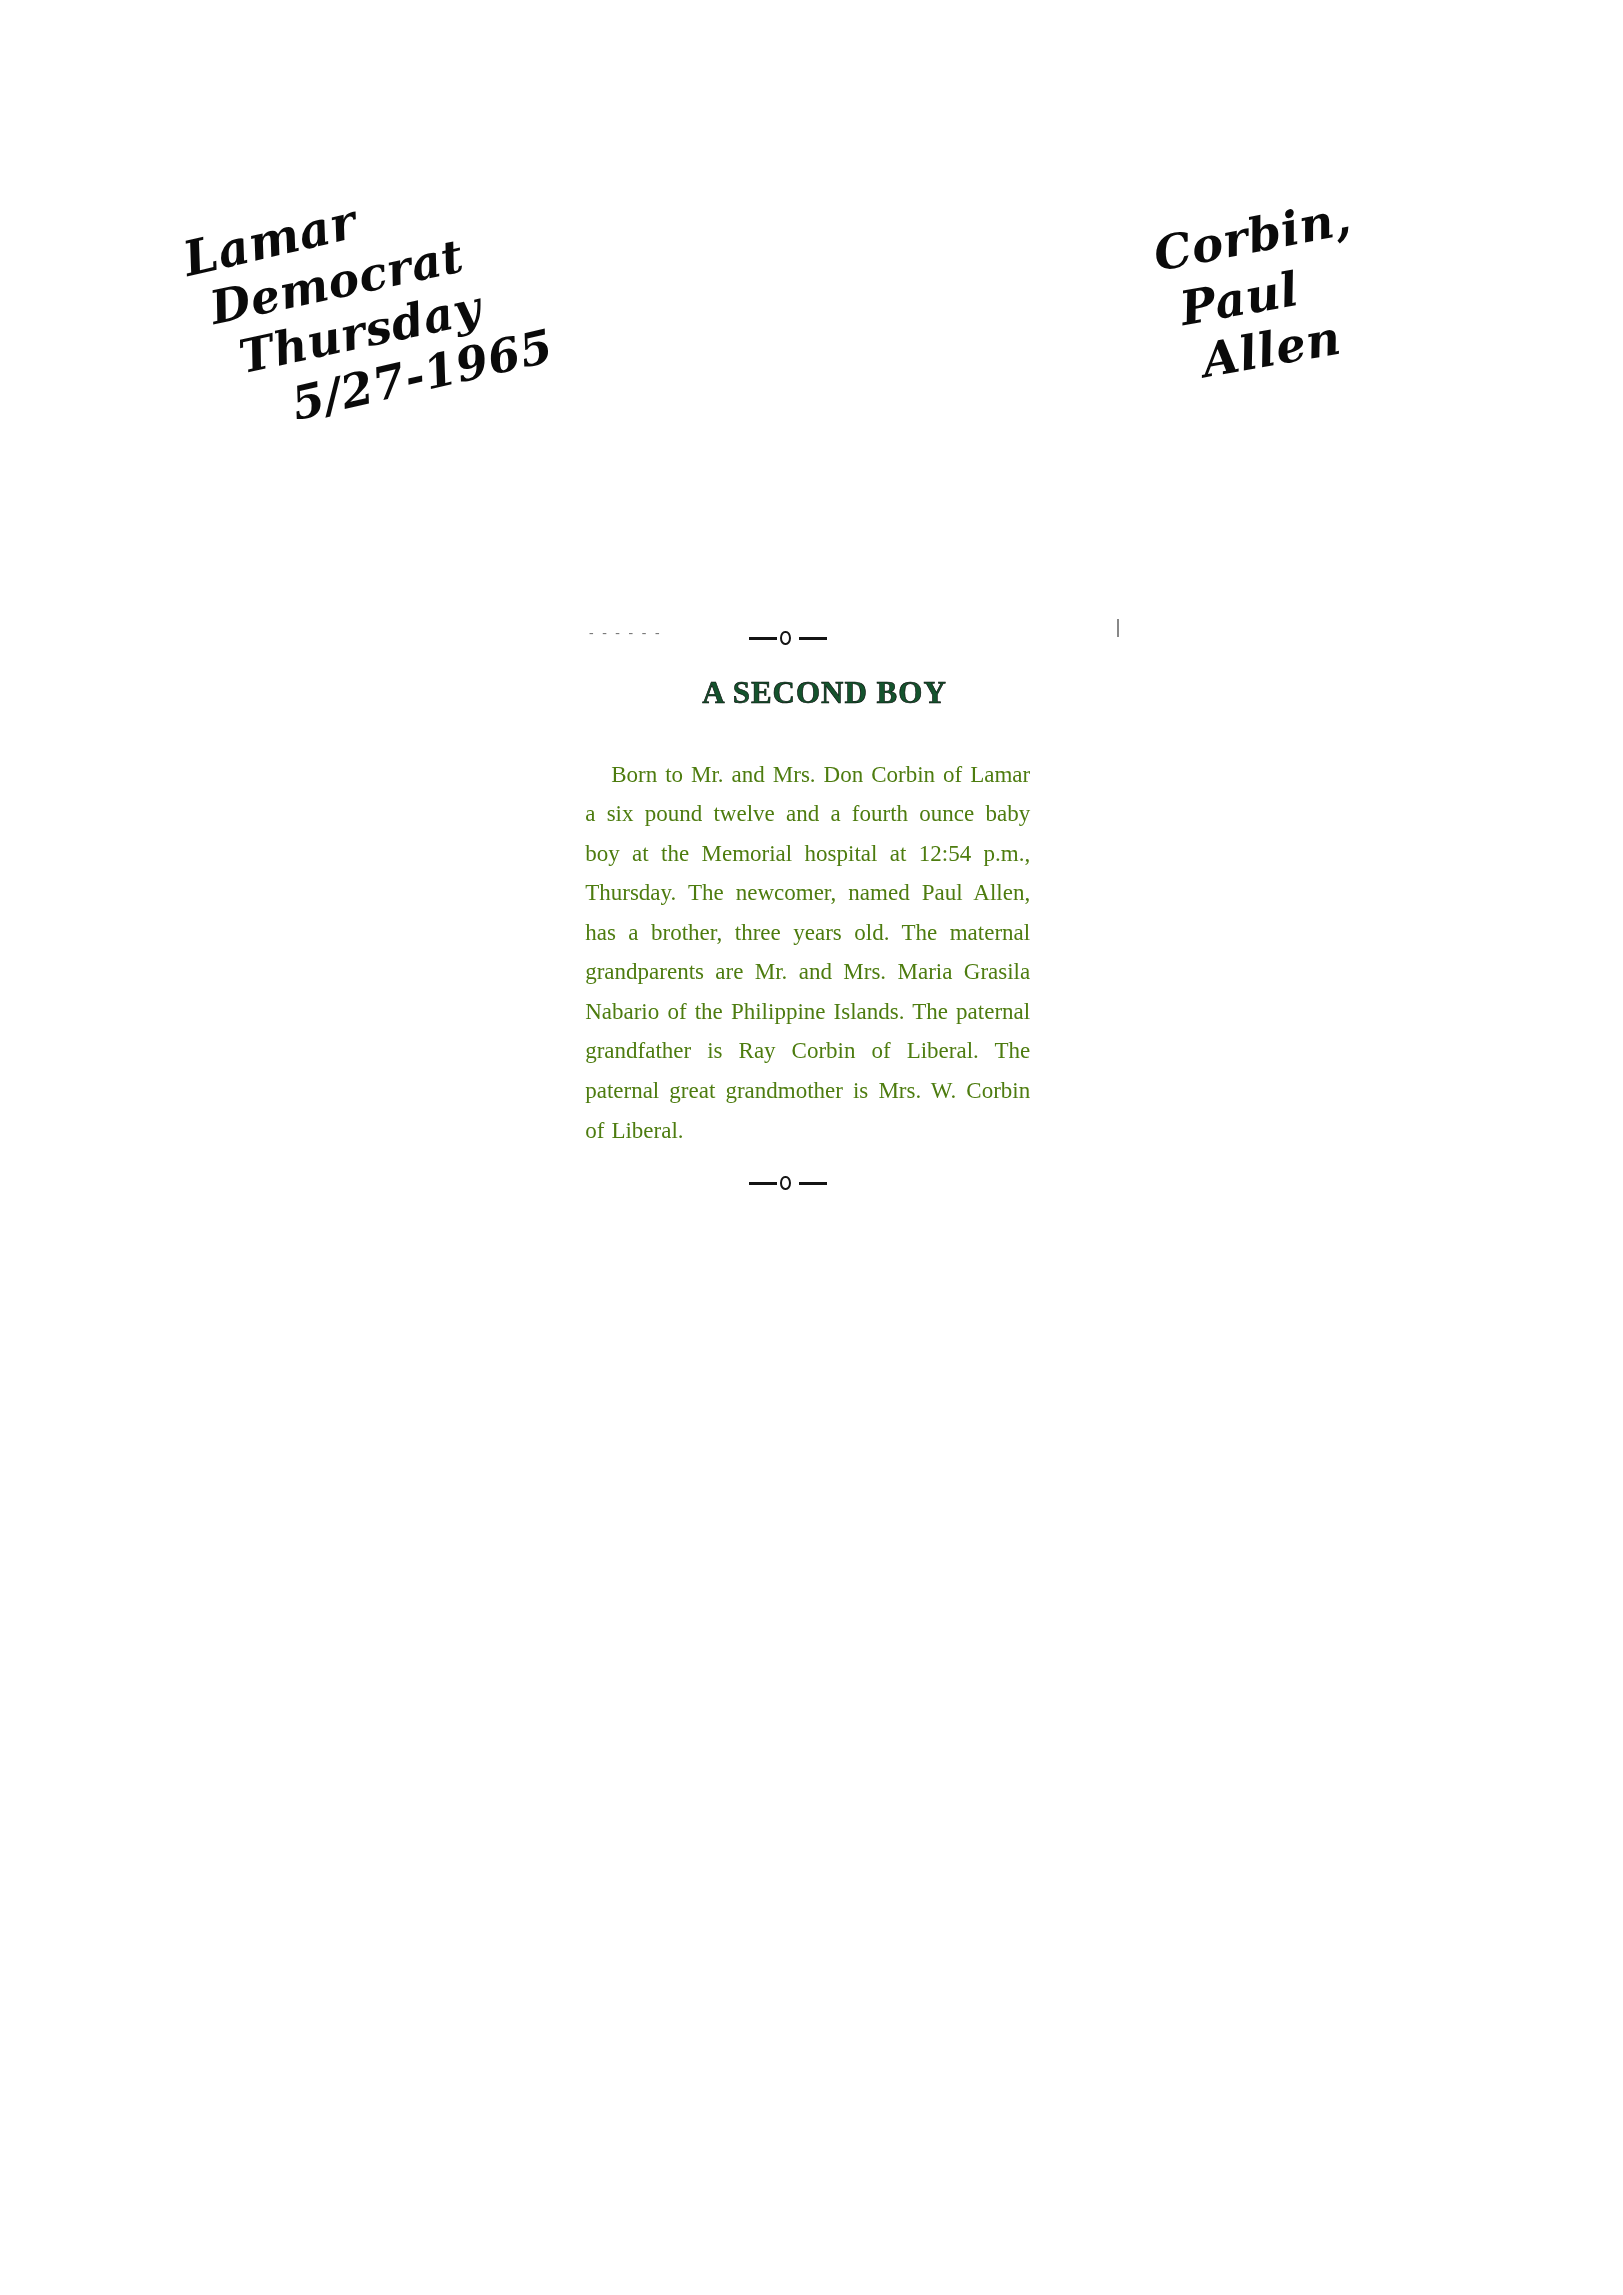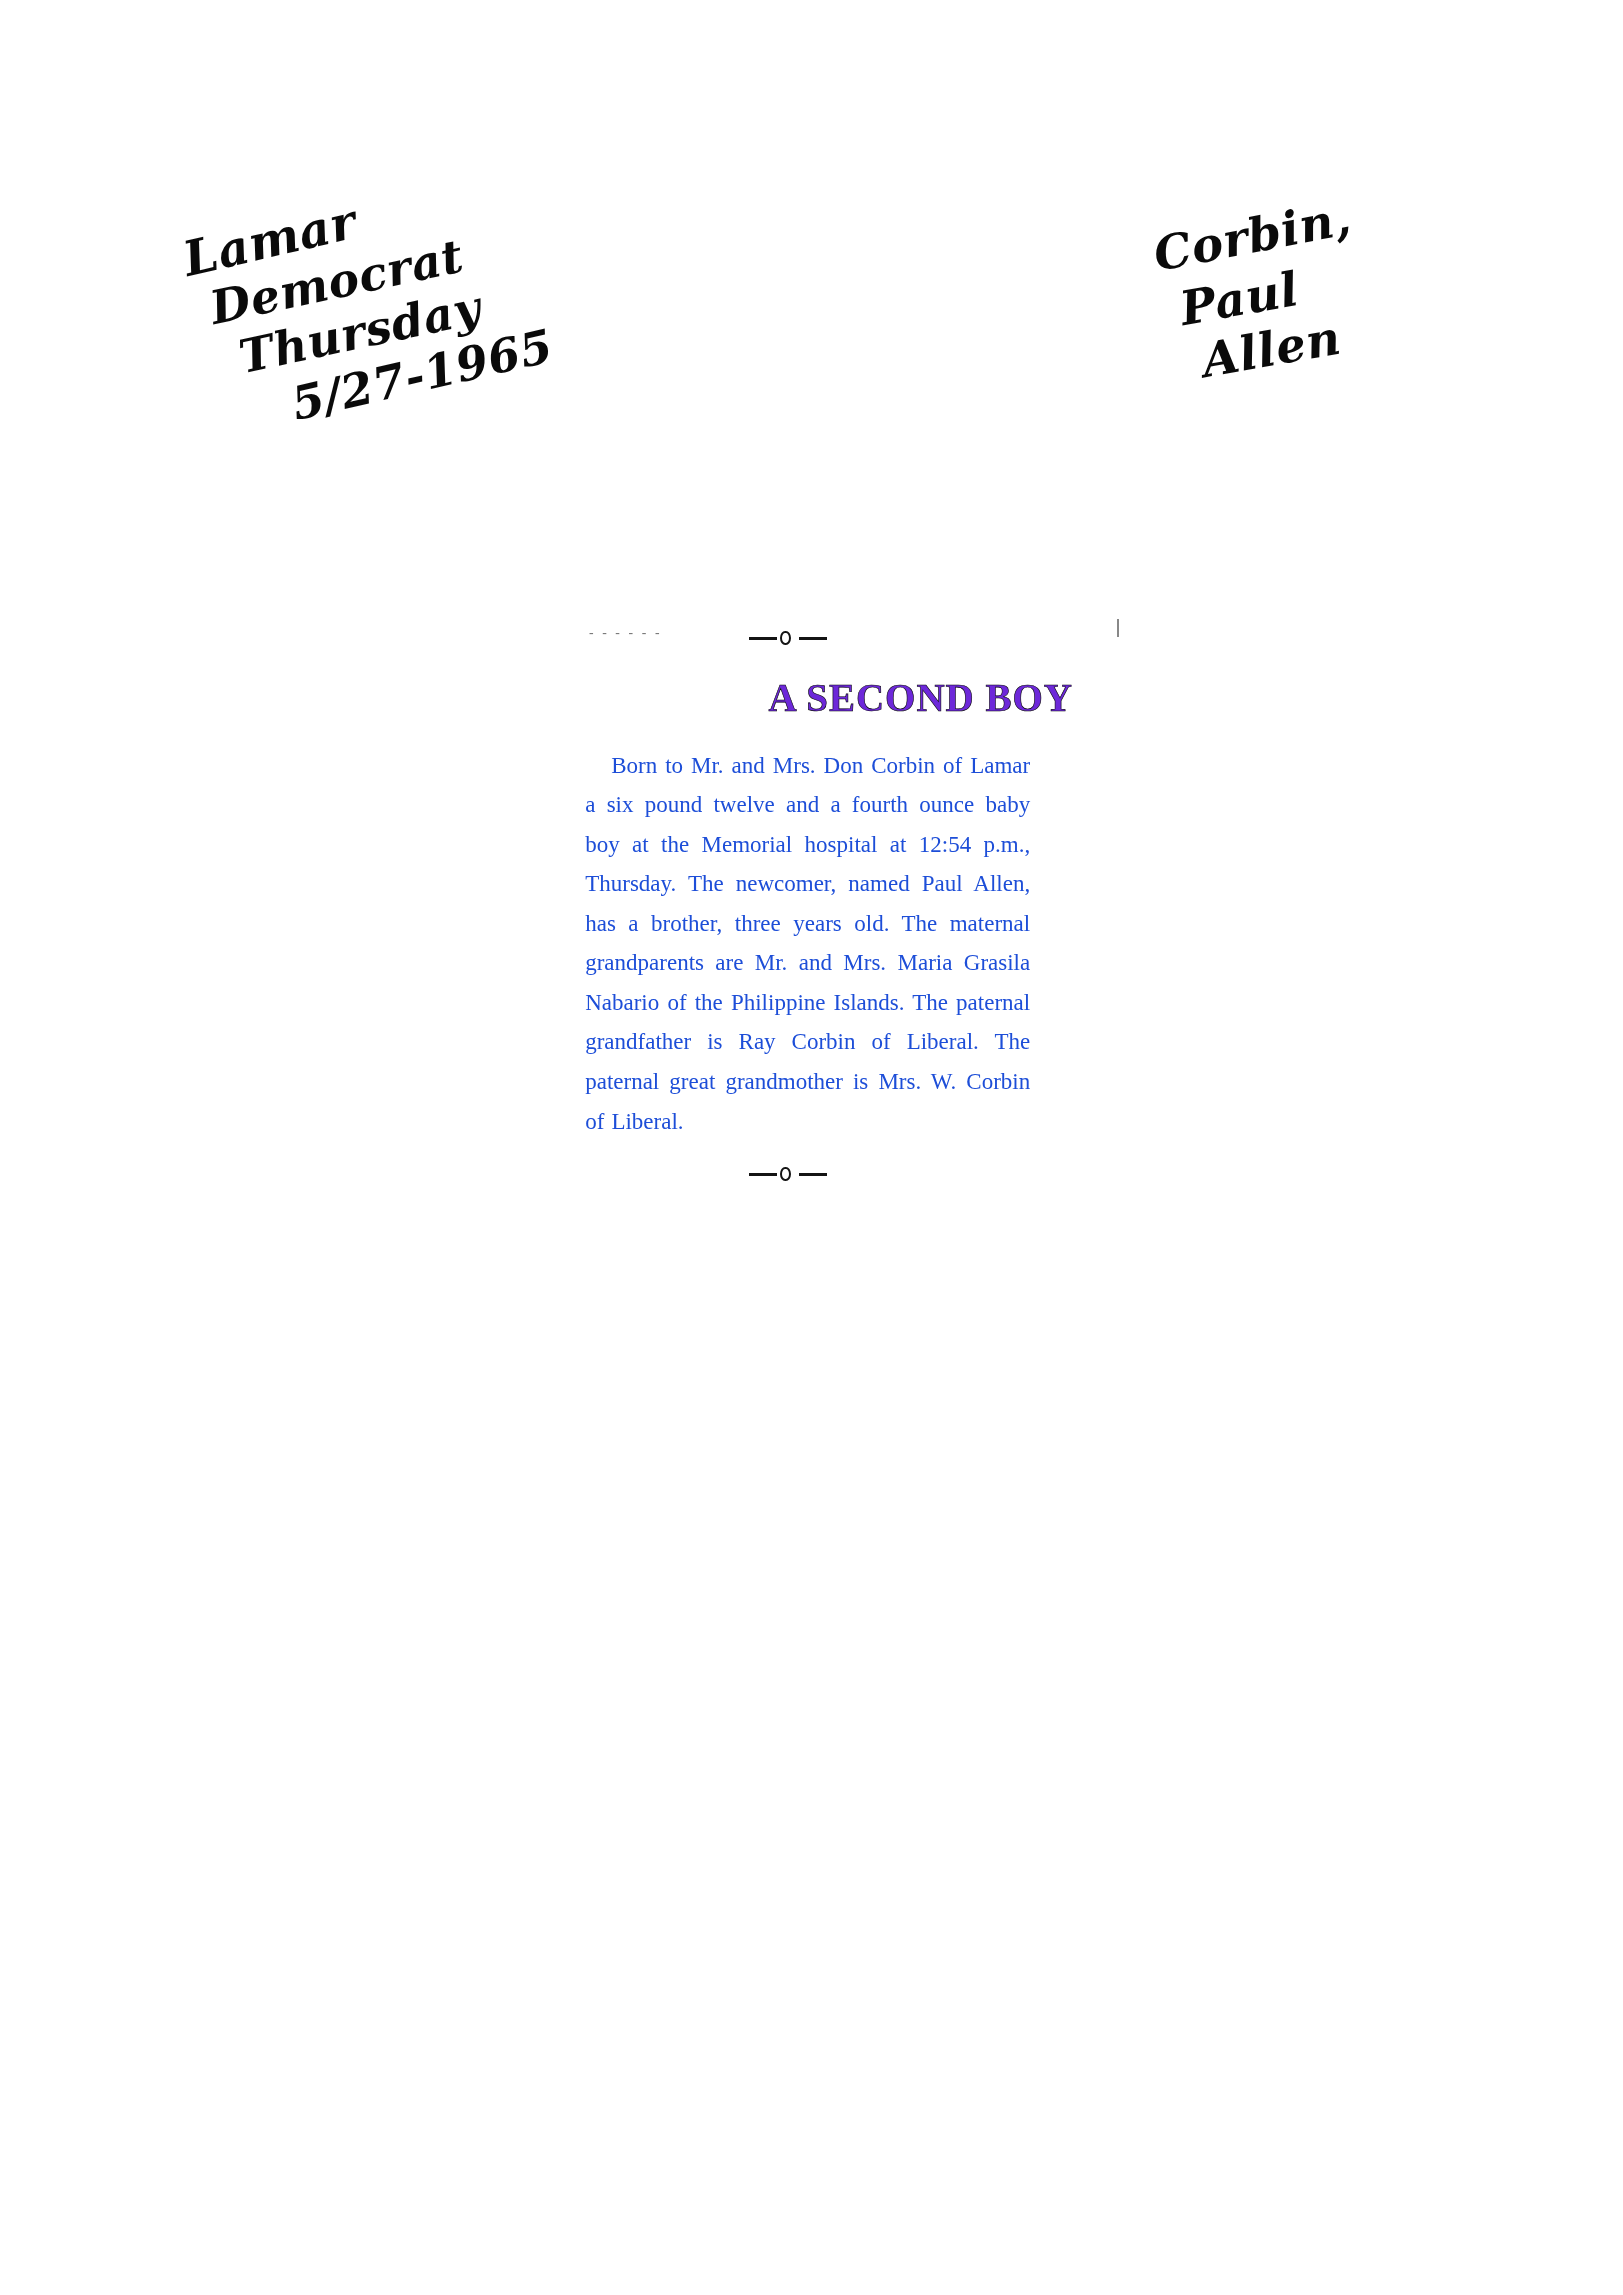--- a/index.html
+++ b/index.html
@@ -151,37 +151,37 @@
     top: 5.9px;
     width: 10.5px;
     height: 14.4px;
     border: 2.6px solid #141414;
     border-radius: 50%;
     box-sizing: border-box;
   }
 
   #headline {
     margin: 23.6px 0 0 0;
-    text-align: right;
+    text-align: center;
     font-family: "Liberation Serif", serif;
     font-weight: bold;
-    font-size: 39px;
+    font-size: 31px;
     letter-spacing: 1px;
-    color: #6d28d9;
+    color: #14532d;
     -webkit-text-stroke: 0.6px #060606;
   }
 
   #article-body {
-    margin: 26px 0 0 0;
+    margin: 44px 0 0 0;
     width: 445px;
     padding-left: 9.2px;
     font-family: "Liberation Serif", serif;
     font-size: 23px;
     line-height: 1.72;
-    color: #1d4ed8;
+    color: #4d7c0f;
     text-align: justify;
     text-indent: 26px;
     word-spacing: 1.3px;
   }
 
   #bottom-rule {
     margin-top: 19.6px;
   }
 
   .edge-tick {

